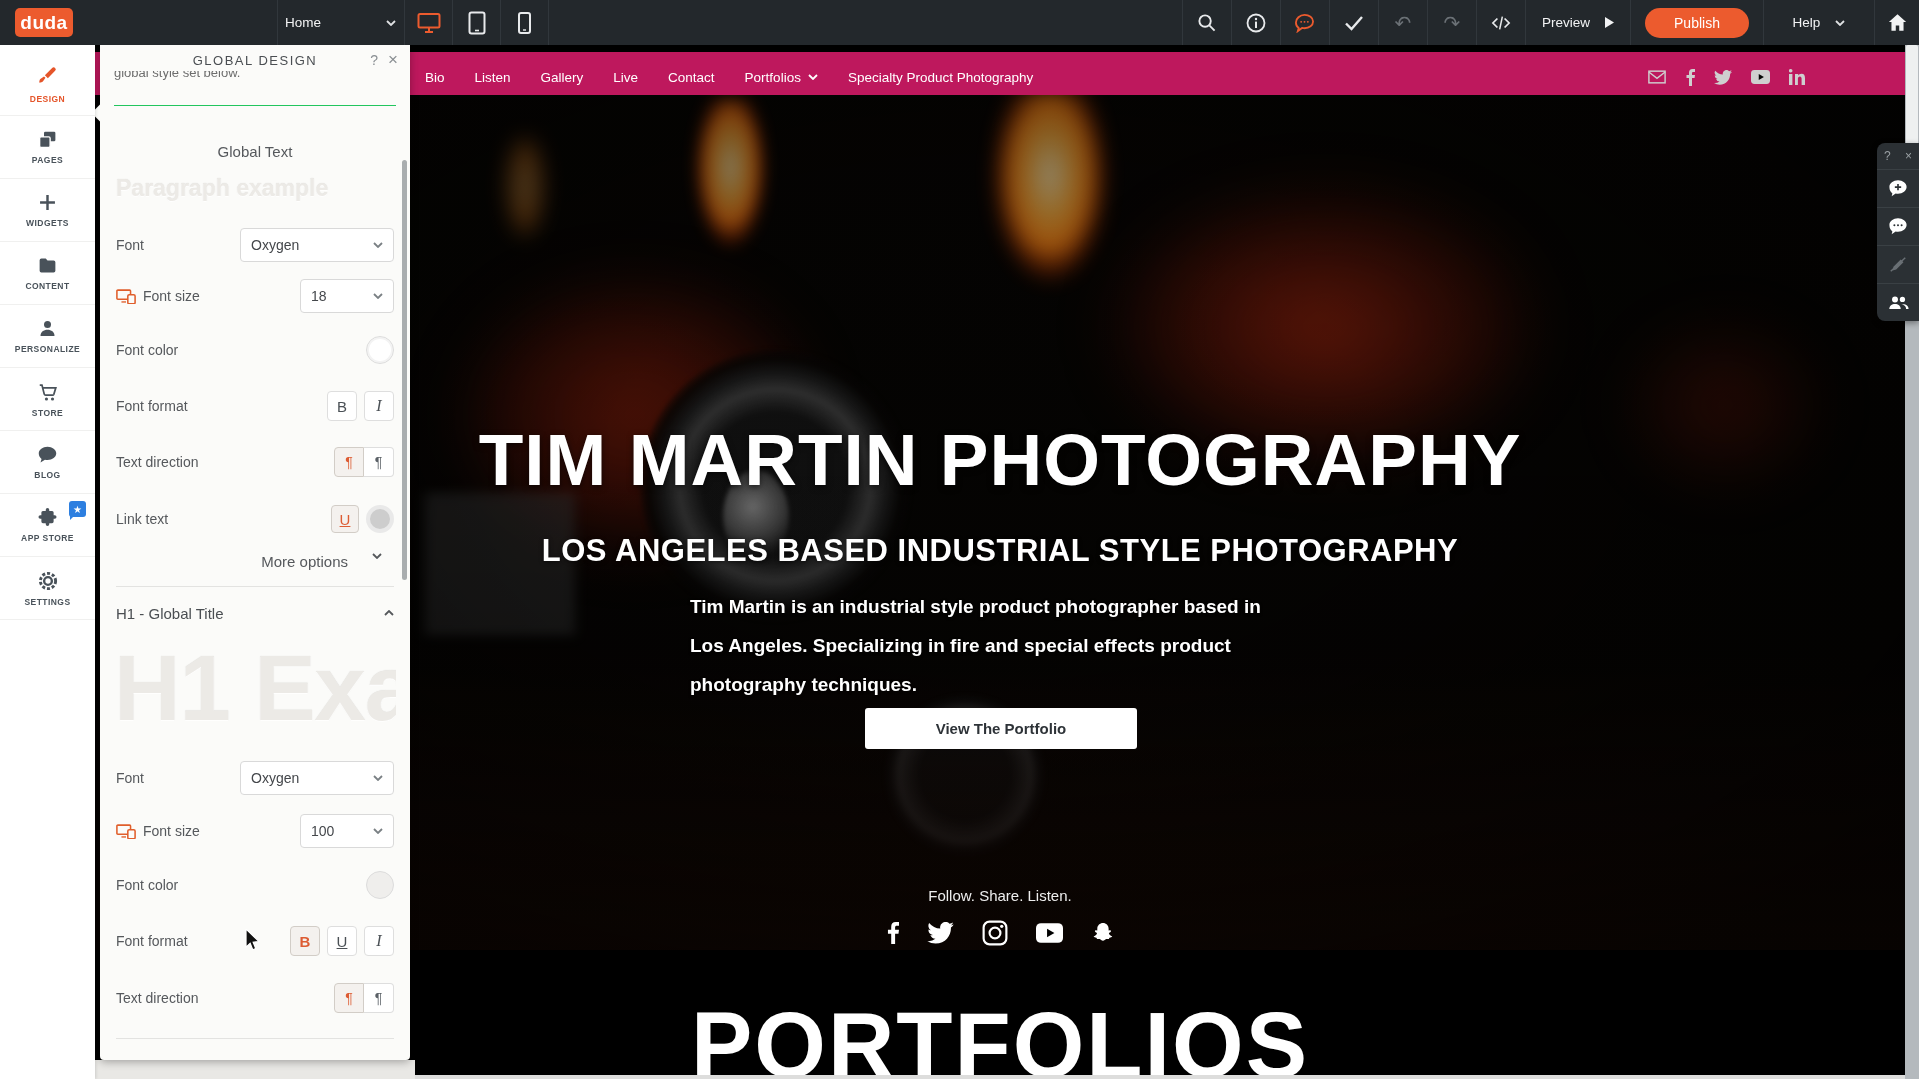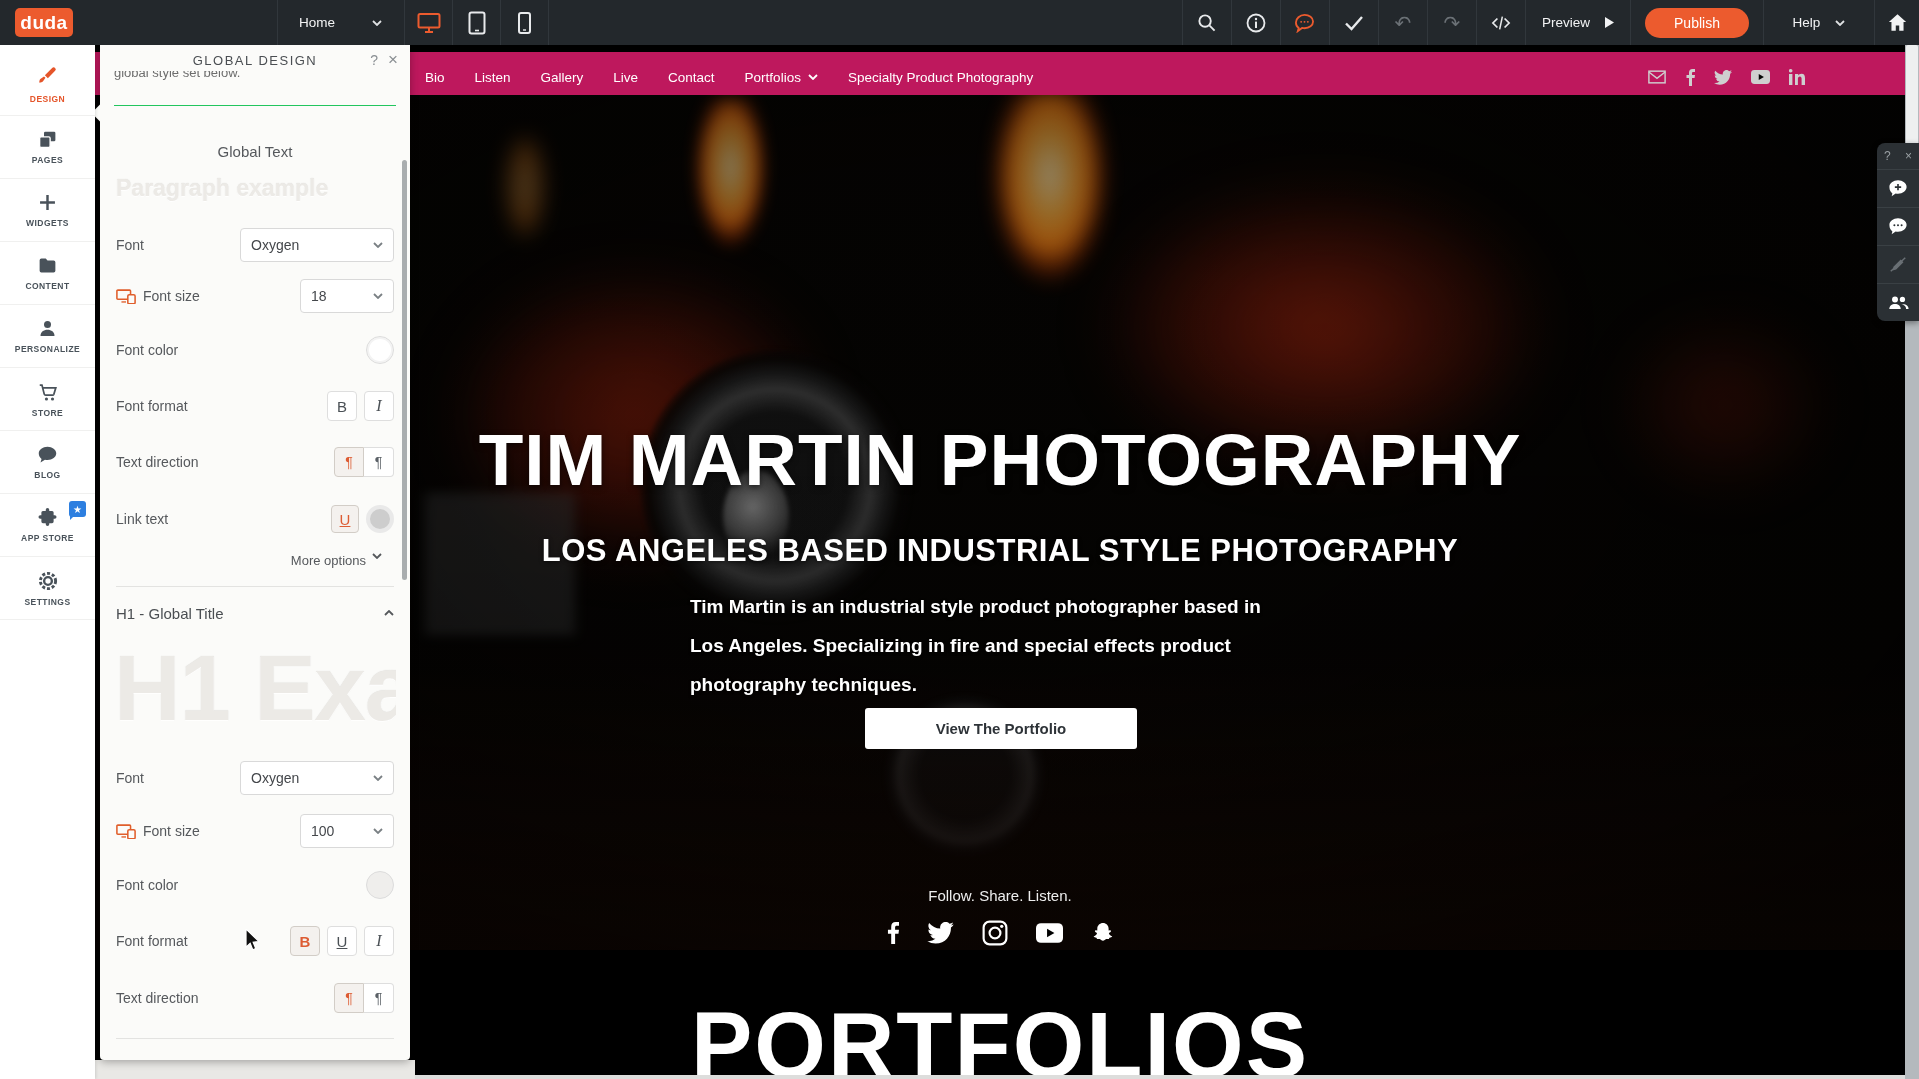--- a/index.html
+++ b/index.html
@@ -6,21 +6,21 @@
   body{width:1919px;height:1079px;overflow:hidden;position:relative;
        font-family:"Liberation Sans",sans-serif;-webkit-font-smoothing:antialiased;}
   svg{display:block;}
 
   
   .topbar{position:absolute;left:0;top:0;width:1919px;height:45px;background:#23282c;z-index:30;}
   .logo{position:absolute;left:15px;top:8px;width:58px;height:29px;background:#EC5B2E;border-radius:5px;
         color:#fff;font-weight:bold;font-size:19px;display:flex;align-items:center;justify-content:center;letter-spacing:.5px;}
   .tb-sep{position:absolute;top:0;width:1px;height:45px;background:#31373c;}
   .page-select{position:absolute;left:277px;top:0;width:127px;height:45px;display:flex;align-items:center;
-        justify-content:space-between;padding:0 22px;box-sizing:border-box;color:#f2f3f4;font-size:13.5px;cursor:pointer;}
+        justify-content:space-between;padding:0 8px;box-sizing:border-box;color:#f2f3f4;font-size:13.5px;cursor:pointer;}
   .dev-cell{position:absolute;top:0;height:45px;display:flex;align-items:center;justify-content:center;}
   .tb-right{position:absolute;right:0;top:0;height:45px;display:flex;align-items:stretch;}
   .tb-cell{width:48px;display:flex;align-items:center;justify-content:center;border-left:1px solid #31373c;color:#e8eaec;cursor:pointer;}
   .tb-cell.dim{color:#6b7176;}
   .tb-text{width:auto;padding:0 16px;font-size:13.5px;color:#f2f3f4;display:flex;align-items:center;gap:15px;}
   .publish-wrap{display:flex;align-items:center;border-left:1px solid #31373c;padding:0 14px;}
   .publish-btn{background:#EC5B2E;color:#fff;border:none;border-radius:16px;height:30px;width:104px;
         font-size:14px;font-family:"Liberation Sans",sans-serif;cursor:pointer;}
   .undo-glyph{font-size:20px;line-height:1;}
 
@@ -110,21 +110,21 @@
   .dir-group{display:flex;}
   .dir-btn{width:30px;height:30px;background:#fff;border:1px solid #dedede;display:flex;align-items:center;
       justify-content:center;cursor:pointer;box-sizing:border-box;color:#5a6066;font-size:14px;}
   .dir-btn:first-child{border-radius:4px 0 0 4px;}
   .dir-btn:last-child{border-radius:0 4px 4px 0;border-left:none;}
   .dir-btn.on{background:#f4f1ee;border-color:#d2cdc7;color:#DD5C33;}
   .swatch{width:28px;height:28px;border-radius:50%;box-sizing:border-box;cursor:pointer;}
   .swatch.white{background:#fff;border:1px solid #dcdcdc;box-shadow:inset 0 0 0 2px #f3f3f3;}
   .swatch.light{background:#efeeec;border:1px solid #dcdcdc;}
   .swatch.gray{background:#cdcdcd;border:4px solid #e9e9e9;width:28px;height:28px;}
-  .more-opt{position:absolute;right:28px;top:508px;color:#55585c;font-size:13px;display:flex;align-items:flex-start;gap:6px;cursor:pointer;}
+  .more-opt{position:absolute;right:28px;top:508px;color:#55585c;font-size:15px;display:flex;align-items:flex-start;gap:24px;cursor:pointer;}
   .p-div{position:absolute;left:16px;right:16px;height:1px;background:#e3e3e1;}
   .sec-head{position:absolute;left:16px;right:16px;height:24px;display:flex;align-items:center;justify-content:space-between;
       color:#4a4e52;font-size:15px;}
   .p-scrollthumb{position:absolute;right:3px;top:115px;width:5px;height:420px;background:#8d9396;border-radius:3px;opacity:.75;}
   .chev{width:10px;height:6px;}
   .chev polyline{fill:none;stroke:#7a8084;stroke-width:1.8;}
   .panel-under{position:absolute;left:95px;top:1060px;width:320px;height:19px;background:#e9e8e5;z-index:9;}
 
   
   .vscroll{position:absolute;right:0;top:45px;width:14px;height:1034px;background:#b4b9bd;z-index:15;}

